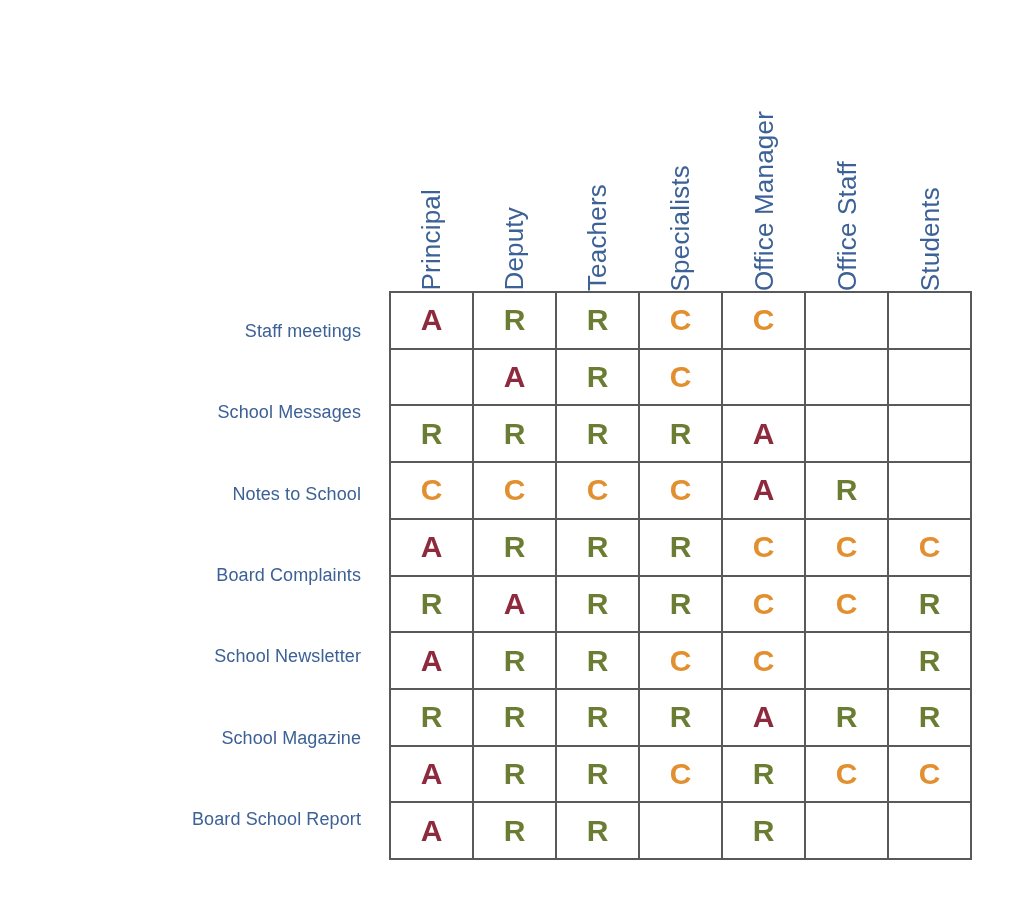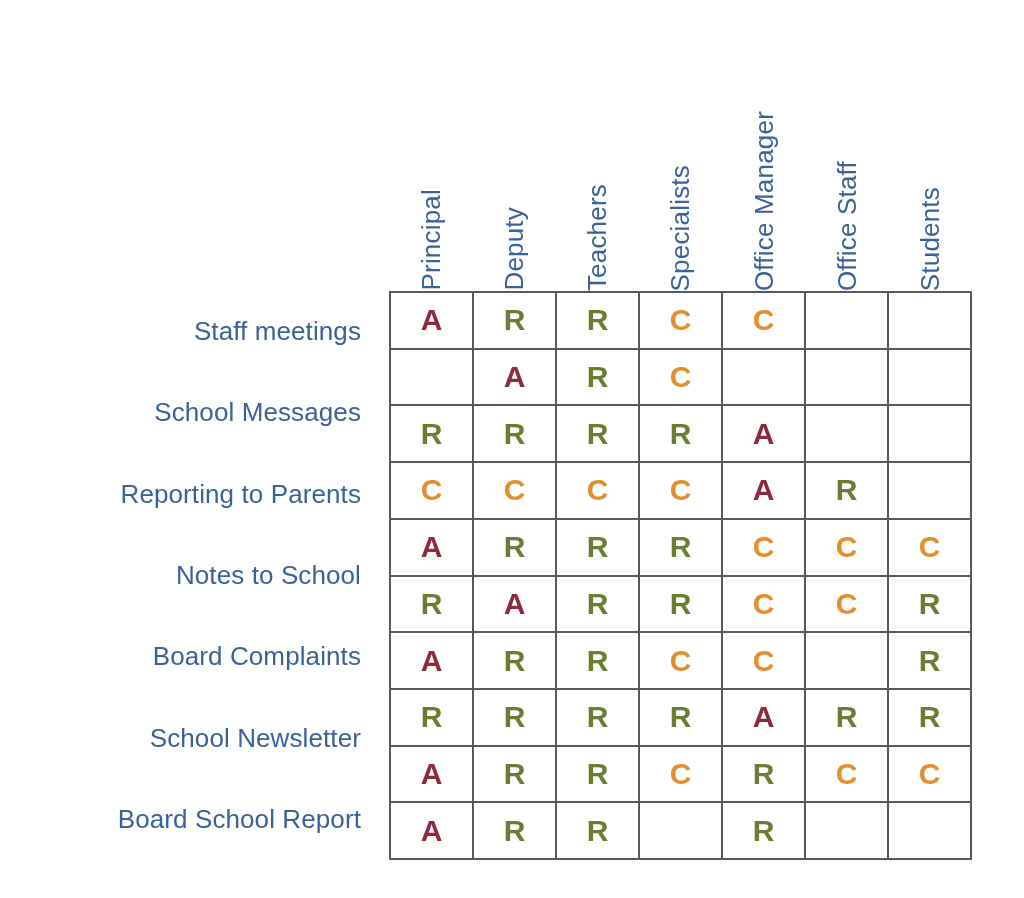--- a/index.html
+++ b/index.html
@@ -59,21 +59,21 @@
     display: flex;
     flex-direction: column;
   }
   .row-label {
     flex: 1 1 0;
     display: flex;
     align-items: center;
     justify-content: flex-end;
     padding-right: 14px;
     box-sizing: border-box;
-    font-size: 26px;
+    font-size: 18px;
     color: #3C6196;
     white-space: nowrap;
     letter-spacing: 0.1px;
   }
 
   
   .grid {
     position: absolute;
     left: 389px;
     top: 291px;
@@ -134,24 +134,24 @@
       <span class="col-header-text">Office Staff</span>
     </div>
     <div class="col-header">
       <span class="col-header-text">Students</span>
     </div>
   </div>
 
   <div class="row-label-band">
     <div class="row-label">Staff meetings</div>
     <div class="row-label">School Messages</div>
-    <div class="row-label">Reporting to Parents</div>
     <div class="row-label">Notes to School</div>
     <div class="row-label">Board Complaints</div>
     <div class="row-label">School Newsletter</div>
+    <div class="row-label">School Magazine</div>
     <div class="row-label">Board School Report</div>
   </div>
 
   <div class="grid" id="grid">
       <div class="grid-row">
         <div class="cell v-A">A</div>
         <div class="cell v-R">R</div>
         <div class="cell v-R">R</div>
         <div class="cell v-C">C</div>
         <div class="cell v-C">C</div>

